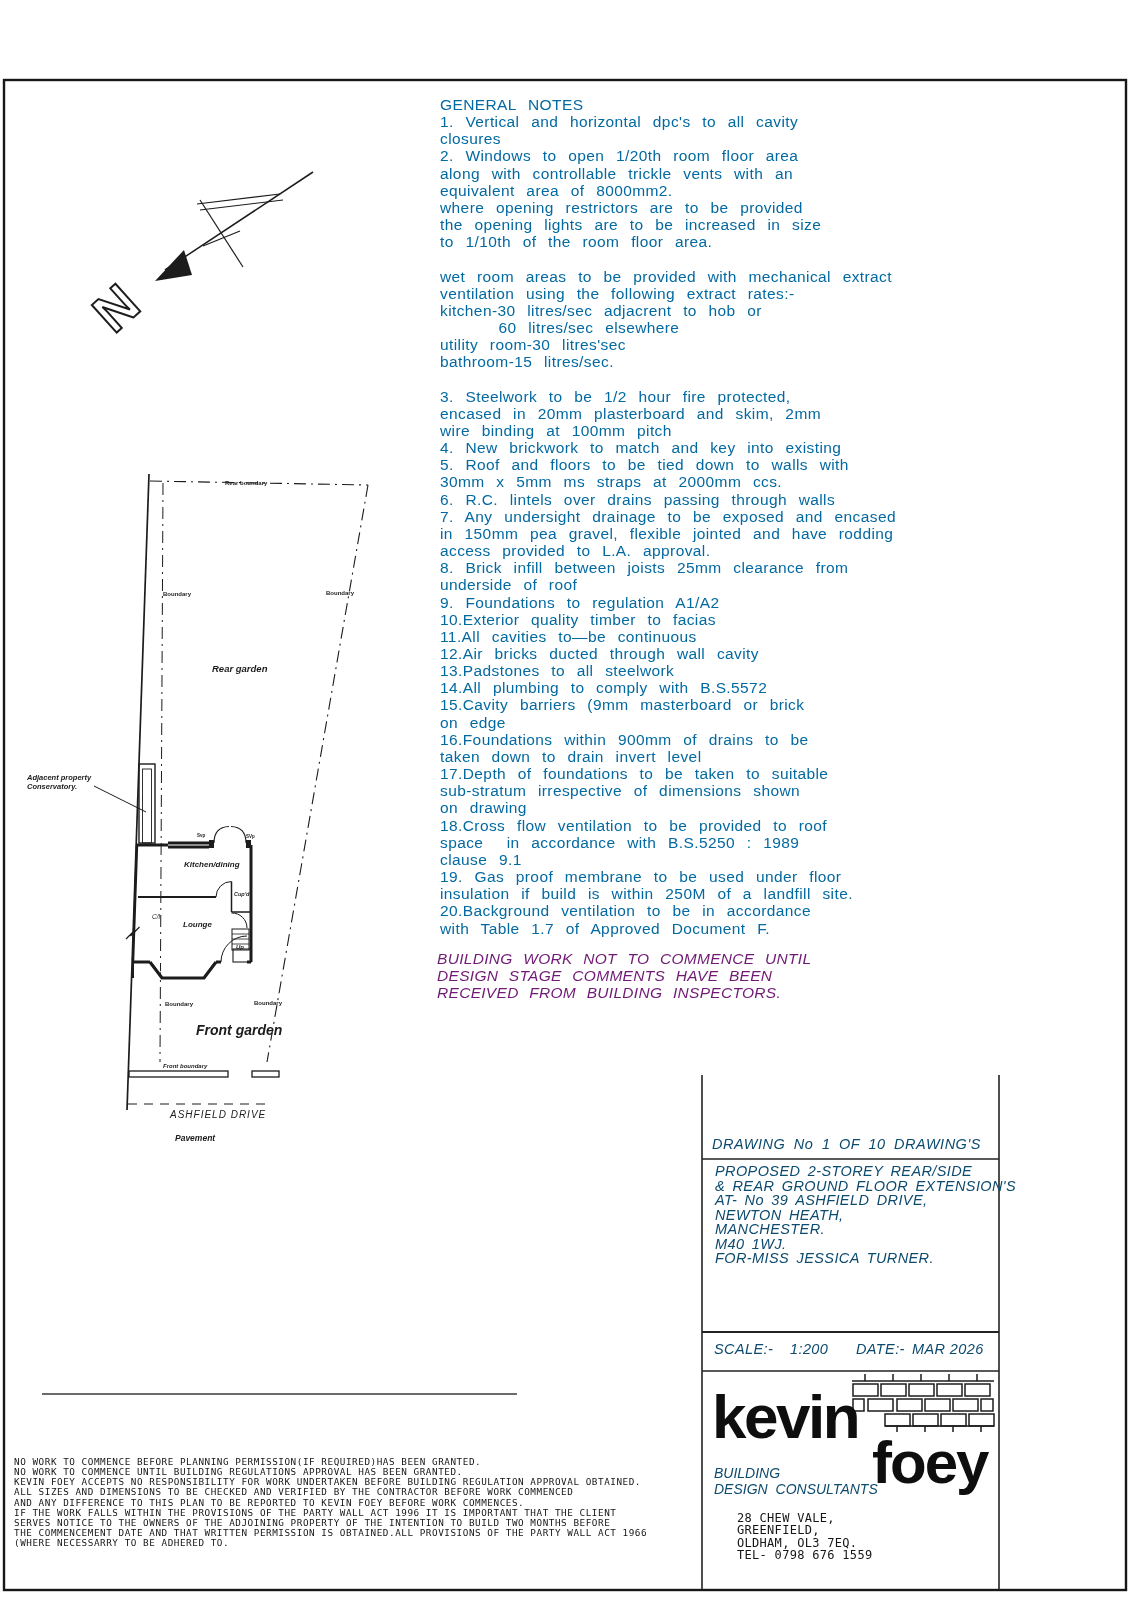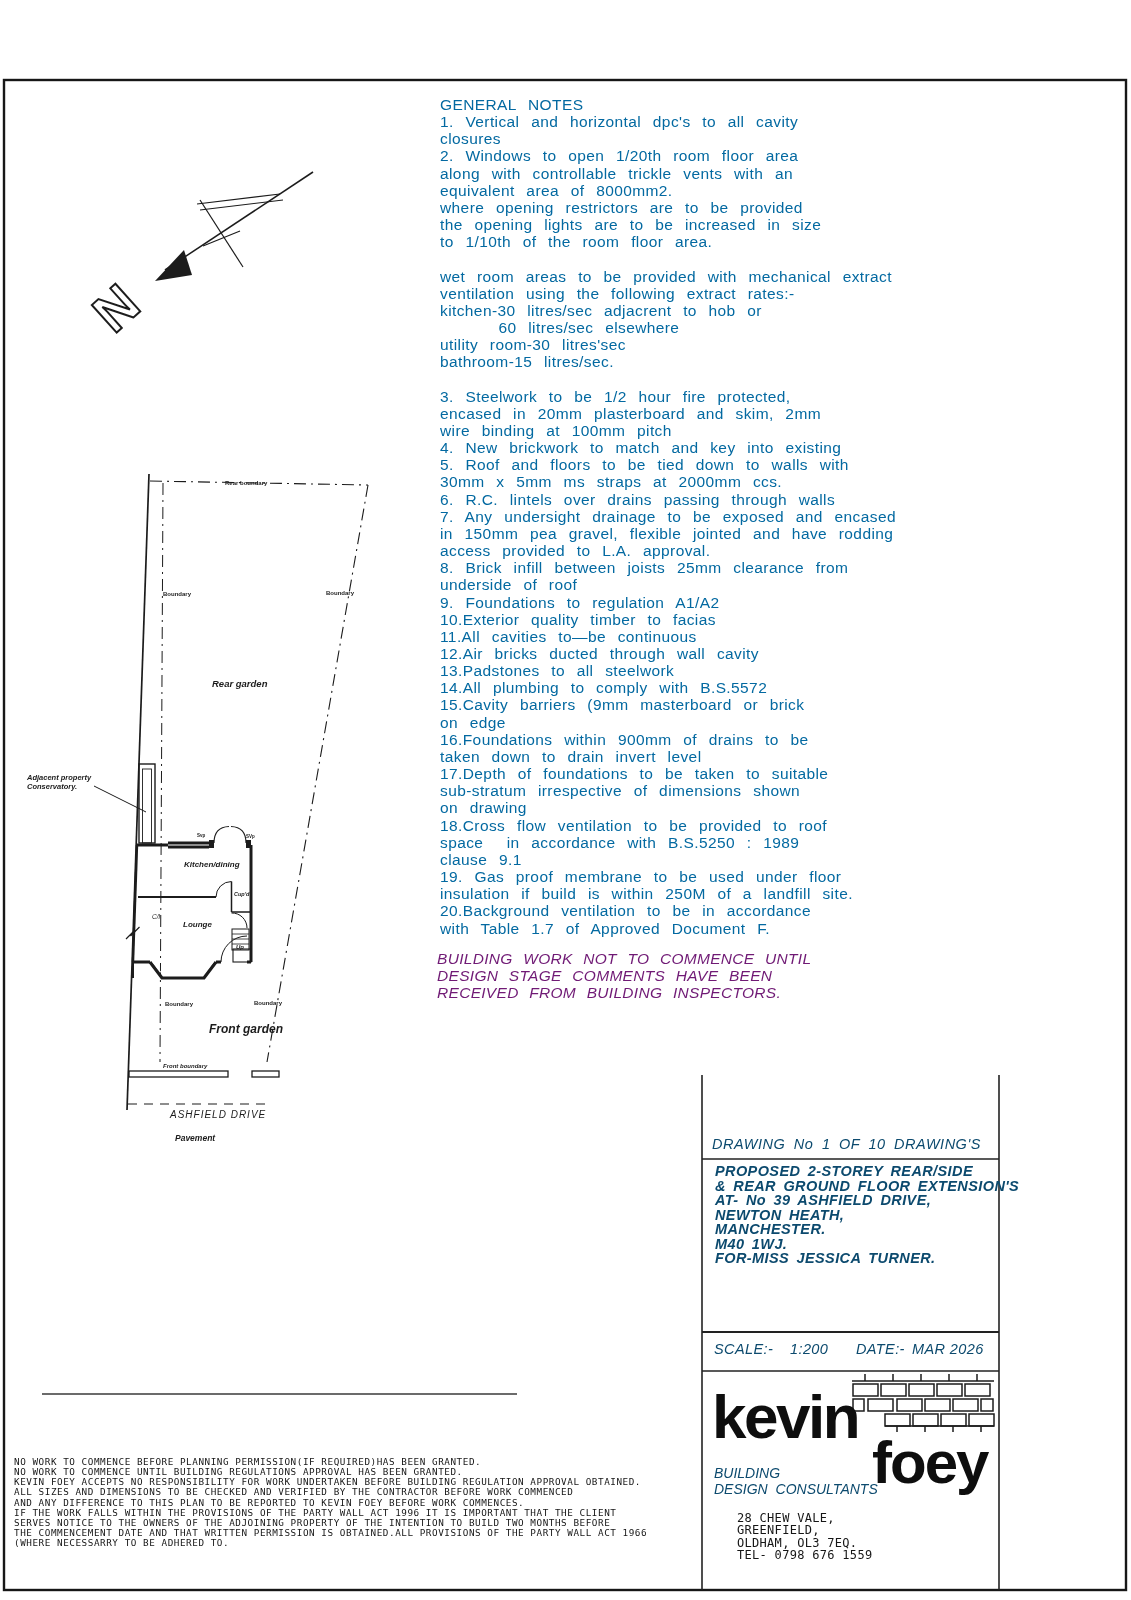--- a/index.html
+++ b/index.html
@@ -171,50 +171,50 @@
 20.Background ventilation to be in accordance
 with Table 1.7 of Approved Document F.</div>
 
   <div class="abs warn" style="left:437px;top:951px;">BUILDING WORK NOT TO COMMENCE UNTIL
 DESIGN STAGE COMMENTS HAVE BEEN
 RECEIVED FROM BUILDING INSPECTORS.</div>
 
   <span class="abs plan-tag" style="left:225px;top:480px;font-size:6px;">Rear boundary</span>
   <span class="abs plan-tag" style="left:163px;top:591px;font-size:6px;">Boundary</span>
   <span class="abs plan-tag" style="left:326px;top:590px;font-size:6px;">Boundary</span>
-  <span class="abs plan-label" style="left:212px;top:663px;font-size:9.5px;margin-top:15px;">Rear garden</span>
+  <span class="abs plan-label" style="left:212px;top:663px;font-size:9.5px;">Rear garden</span>
   <div class="abs plan-label" style="left:27px;top:774px;font-size:7.5px;line-height:8.6px;">Adjacent property
 Conservatory.</div>
   <span class="abs plan-tag" style="left:197px;top:833px;font-size:4.5px;">Svp</span>
   <span class="abs plan-tag" style="left:246px;top:834px;font-size:4.5px;">SVp</span>
   <span class="abs plan-label" style="left:184px;top:860px;font-size:8px;">Kitchen/dining</span>
   <span class="abs plan-label" style="left:234px;top:891px;font-size:5.5px;">Cup'd</span>
   <span class="abs plan-label" style="left:183px;top:920px;font-size:8px;">Lounge</span>
   <span class="abs plan-label" style="left:236px;top:944px;font-size:6px;">Up</span>
   <span class="abs" style="left:152px;top:913px;font-size:6.5px;font-style:italic;color:#1c1c1c;">C/l</span>
   <span class="abs plan-tag" style="left:165px;top:1001px;font-size:6px;">Boundary</span>
   <span class="abs plan-tag" style="left:254px;top:1000px;font-size:6px;">Boundary</span>
-  <span class="abs plan-label" style="left:209px;top:1022px;font-size:12px;">Front garden</span>
+  <span class="abs plan-label" style="left:196px;top:1022px;font-size:14px;">Front garden</span>
   <span class="abs plan-label" style="left:163px;top:1063px;font-size:6px;">Front boundary</span>
   <span class="abs plan-label" style="left:175px;top:1133px;font-size:8.5px;">Pavement</span>
   <span class="abs" style="left:170px;top:1109px;font-size:10px;font-style:italic;letter-spacing:1px;color:#1c1c1c;">ASHFIELD DRIVE</span>
 
 
   <div class="abs legal" style="left:14px;top:1457px;">NO WORK TO COMMENCE BEFORE PLANNING PERMISSION(IF REQUIRED)HAS BEEN GRANTED.
 NO WORK TO COMMENCE UNTIL BUILDING REGULATIONS APPROVAL HAS BEEN GRANTED.
 KEVIN FOEY ACCEPTS NO RESPONSIBILITY FOR WORK UNDERTAKEN BEFORE BUILDING REGULATION APPROVAL OBTAINED.
 ALL SIZES AND DIMENSIONS TO BE CHECKED AND VERIFIED BY THE CONTRACTOR BEFORE WORK COMMENCED
 AND ANY DIFFERENCE TO THIS PLAN TO BE REPORTED TO KEVIN FOEY BEFORE WORK COMMENCES.
 IF THE WORK FALLS WITHIN THE PROVISIONS OF THE PARTY WALL ACT 1996 IT IS IMPORTANT THAT THE CLIENT
 SERVES NOTICE TO THE OWNERS OF THE ADJOINING PROPERTY OF THE INTENTION TO BUILD TWO MONTHS BEFORE
 THE COMMENCEMENT DATE AND THAT WRITTEN PERMISSION IS OBTAINED.ALL PROVISIONS OF THE PARTY WALL ACT 1966
 (WHERE NECESSARRY TO BE ADHERED TO.</div>
 
   <span class="abs tb-it drawing-no" style="left:712px;top:1136px;">DRAWING No 1 OF 10 DRAWING'S</span>
-  <div class="abs tb-it project" style="left:715px;top:1164px;font-weight:bold;">PROPOSED 2-STOREY REAR/SIDE
+  <div class="abs tb-it project" style="left:715px;top:1164px;">PROPOSED 2-STOREY REAR/SIDE
 &amp; REAR GROUND FLOOR EXTENSION'S
 AT- No 39 ASHFIELD DRIVE,
 NEWTON HEATH,
 MANCHESTER.
 M40 1WJ.
 FOR-MISS JESSICA TURNER.</div>
 
   <span class="abs tb-it scale-row" style="left:714px;top:1341px;">SCALE:-</span>
   <span class="abs tb-it scale-row" style="left:790px;top:1341px;">1:200</span>
   <span class="abs tb-it scale-row" style="left:856px;top:1341px;text-align:center;">DATE:-</span>

